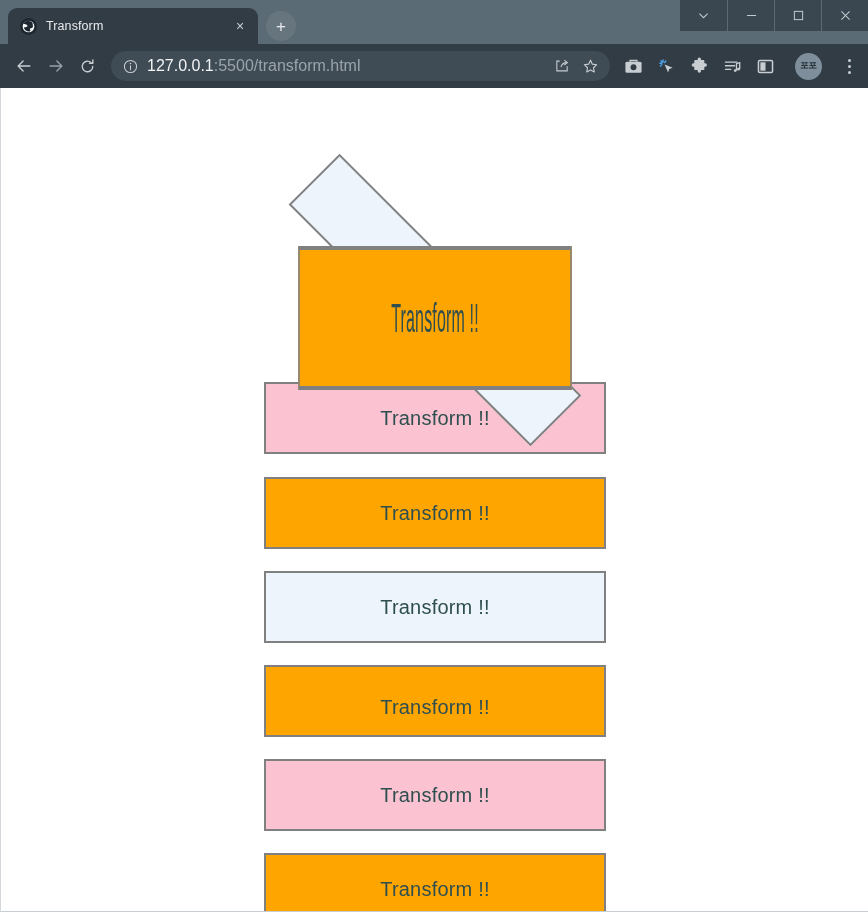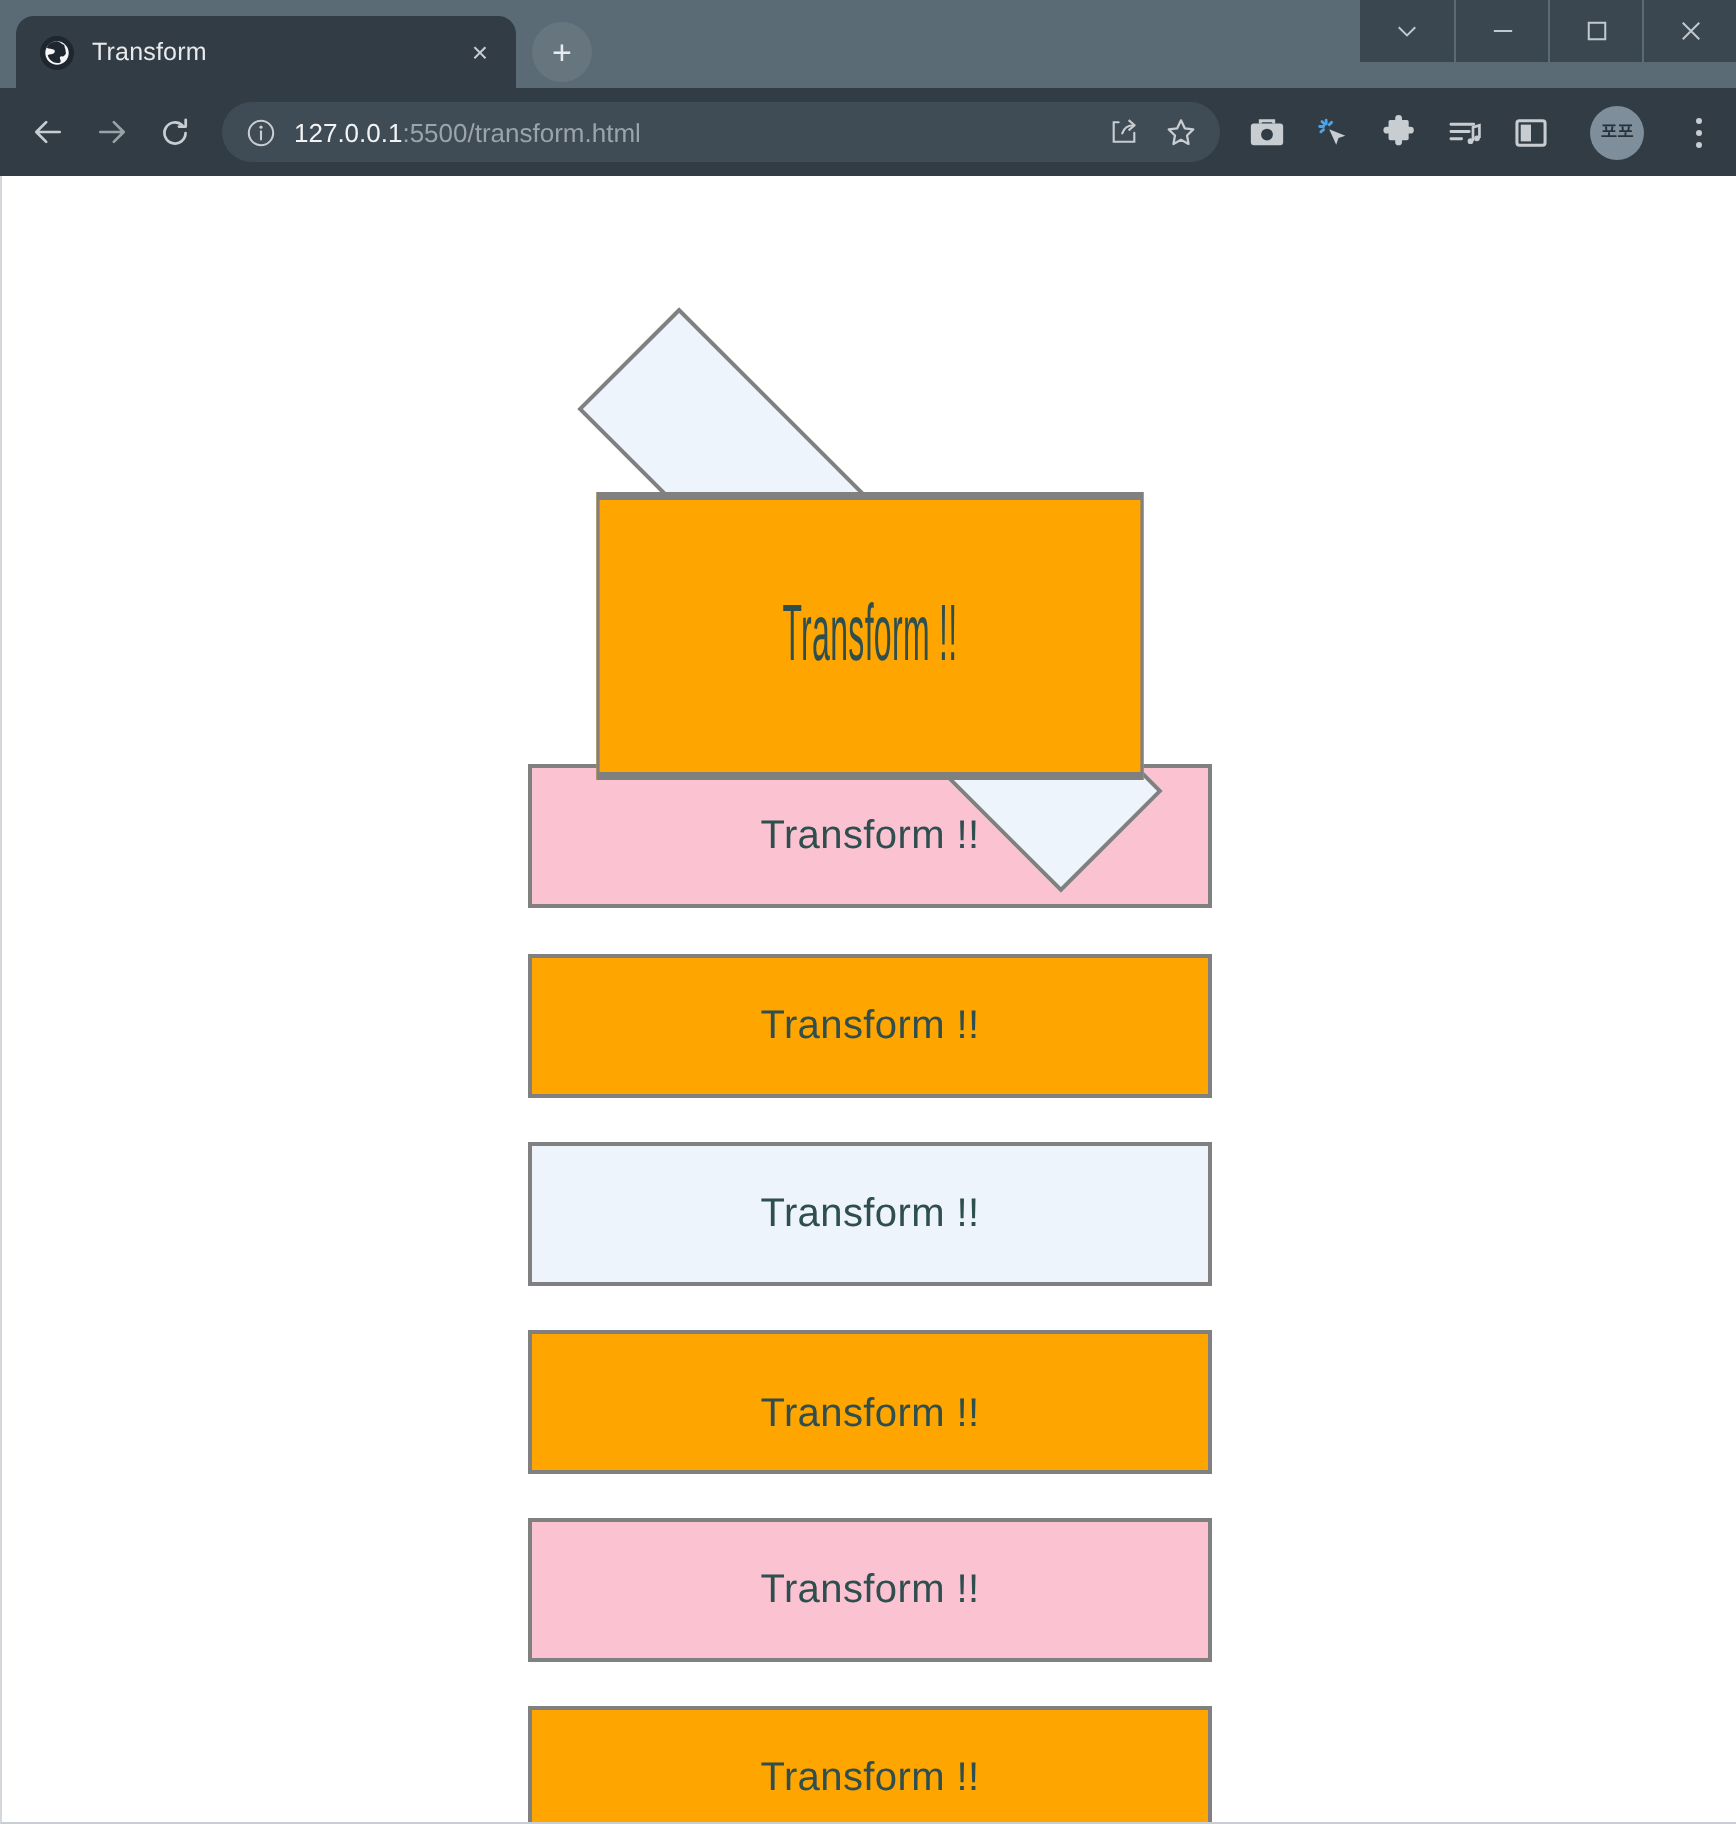--- a/index.html
+++ b/index.html
@@ -107,21 +107,21 @@
     padding: 0 6px 0 9px;
     min-width: 0;
   }
   .omni-info {
     width: 20px; height: 20px;
     display: flex; align-items: center; justify-content: center;
     color: #c8cdd2; flex: none; margin-right: 7px;
   }
   .omni-url {
     flex: 1;
-    font-size: 13px;
+    font-size: 16px;
     color: #9aa4ab;
     white-space: nowrap; overflow: hidden;
     min-width: 0;
   }
   .omni-url .host { color: #f1f3f4; }
   .omni-actions {
     display: flex; align-items: center; gap: 2px; flex: none;
   }
   .omni-actions .navbtn { width: 27px; height: 27px; }
 

